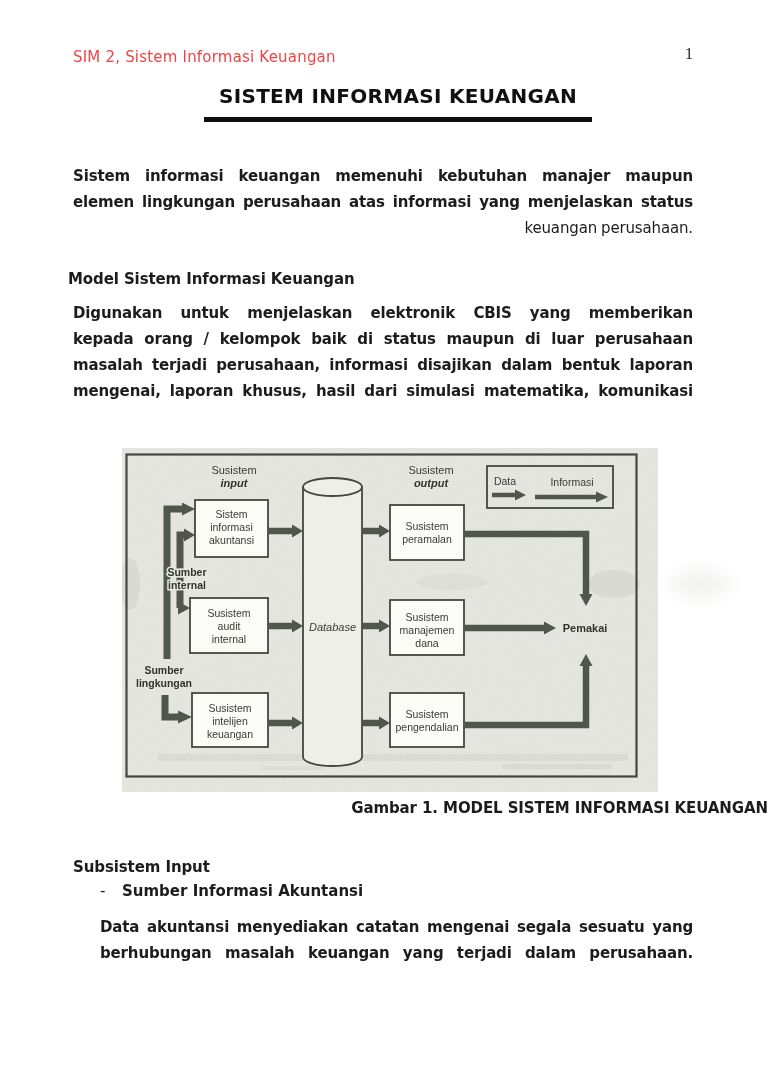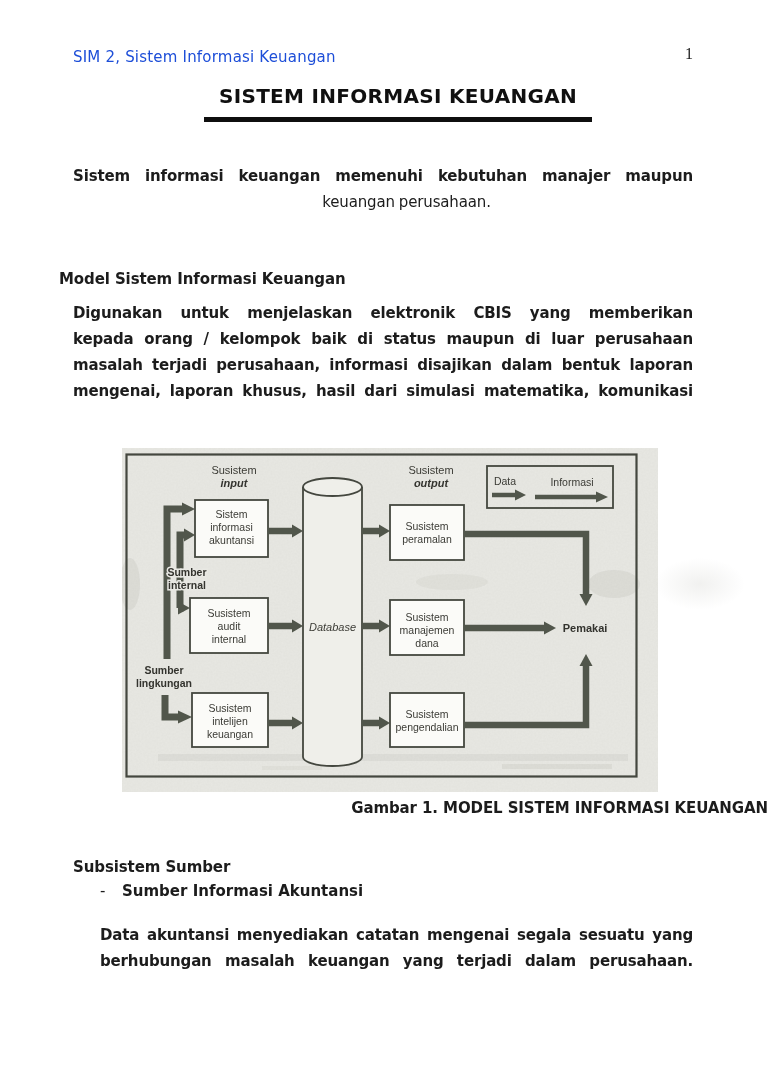--- a/index.html
+++ b/index.html
@@ -1,27 +1,27 @@
 <!DOCTYPE html>
 <html><head>
 <meta charset="utf-8">
 <style>
   html,body{margin:0;padding:0;background:#ffffff;}
   #page{
     position:relative;width:768px;height:1087px;background:#ffffff;
     font-family:"DejaVu Sans",sans-serif;color:#1c1c1c;overflow:hidden;
   }
   .abs{position:absolute;}
-  .hdr{font-size:15px;letter-spacing:.2px;color:#1d4ed8;}
+  .hdr{font-size:15px;letter-spacing:.2px;color:#ef4444;}
   .pagenum{font-family:"Liberation Serif",serif;font-size:16px;color:#222;}
   .title{width:768px;text-align:center;font-size:20px;font-weight:bold;letter-spacing:.3px;color:#101010;}
   .rule{background:#0f0f0f;}
   .para{width:620px;font-size:15px;letter-spacing:-.15px;word-spacing:-.6px;}
   .jl{height:26px;line-height:26px;text-align:justify;text-align-last:justify;overflow:hidden;font-weight:bold;}
-  .ll{height:26px;line-height:26px;text-align:center;overflow:hidden;margin-left:47px;}
+  .ll{height:26px;line-height:26px;text-align:right;overflow:hidden;margin-left:47px;}
   .h2{font-size:15px;font-weight:bold;letter-spacing:-.1px;}
   .caption{width:768px;text-align:right;font-size:15px;font-weight:bold;letter-spacing:-.1px;}
   .bullet{display:flex;font-size:15px;font-weight:bold;}
   .bullet .dash{width:22px;font-weight:normal;}
   .smudge{background:radial-gradient(closest-side,rgba(140,140,128,.12),rgba(140,140,128,0));}
   
   svg text{font-family:"Liberation Sans",sans-serif;fill:#3b3b35;}
   .dg-bg{fill:#e8e8e3;}
   .dg-border{fill:none;stroke:#44473f;stroke-width:2.2;}
   .dg-box{fill:#fbfbf8;stroke:#44473f;stroke-width:1.8;}
@@ -43,24 +43,25 @@
 <div id="page">
 
   <div class="abs hdr" style="left:73px;top:48px;">SIM 2, Sistem Informasi Keuangan</div>
   <div class="abs pagenum" style="left:685px;top:45px;">1</div>
 
   <div class="abs title" style="left:14px;top:84px;">SISTEM INFORMASI KEUANGAN</div>
   <div class="abs rule" style="left:204px;top:117px;width:388px;height:5px;"></div>
 
   <div class="abs para" style="left:73px;top:163px;">
     <div class="jl">Sistem informasi keuangan memenuhi kebutuhan manajer maupun elemen-</div>
+    <div class="jl">elemen lingkungan perusahaan atas informasi yang menjelaskan status</div>
     <div class="ll">keuangan perusahaan.</div>
   </div>
 
-  <div class="abs h2" style="left:59px;top:270px;">Model Sistem Informasi Keuangan</div>
+  <div class="abs h2" style="left:68px;top:270px;">Model Sistem Informasi Keuangan</div>
   <div class="abs para" style="left:73px;top:300px;">
     <div class="jl">Digunakan untuk menjelaskan elektronik CBIS yang memberikan informasi</div>
     <div class="jl">kepada orang / kelompok baik di status maupun di luar perusahaan mengenai</div>
     <div class="jl">masalah terjadi perusahaan, informasi disajikan dalam bentuk laporan</div>
     <div class="jl">mengenai, laporan khusus, hasil dari simulasi matematika, komunikasi elektronik</div>
   </div>
 
   <svg class="abs" style="left:122px;top:448px;" width="536" height="344" viewBox="0 0 536 344">
     <defs>
       <filter id="grain" x="0" y="0" width="100%" height="100%">
@@ -180,23 +181,23 @@
       <path class="dg-arrow" d="M342 277 H464 V218"></path>
       <path class="dg-head" d="M457.5 218 L470.5 218 L464 206 Z"></path>
     </g>
     <text class="dg-lab dg-bold" x="463" y="184" text-anchor="middle">Pemakai</text>
   </svg>
 
   <div class="abs smudge" style="left:655px;top:558px;width:90px;height:52px;"></div>
 
   <div class="abs caption" style="left:0;top:799px;">Gambar 1. MODEL SISTEM INFORMASI KEUANGAN</div>
 
-  <div class="abs h2" style="left:73px;top:858px;">Subsistem Sumber</div>
+  <div class="abs h2" style="left:73px;top:858px;">Subsistem Input</div>
   <div class="abs bullet" style="left:100px;top:882px;">
     <span class="dash">-</span>
     <span>Sumber Informasi Akuntansi</span>
   </div>
-  <div class="abs para" style="left:100px;top:914px;width:593px;margin-top:8px;">
+  <div class="abs para" style="left:100px;top:914px;width:593px;">
     <div class="jl">Data akuntansi menyediakan catatan mengenai segala sesuatu yang</div>
     <div class="jl">berhubungan masalah keuangan yang terjadi dalam perusahaan. Catatan</div>
   </div>
 
 </div>
 
 </body></html>

